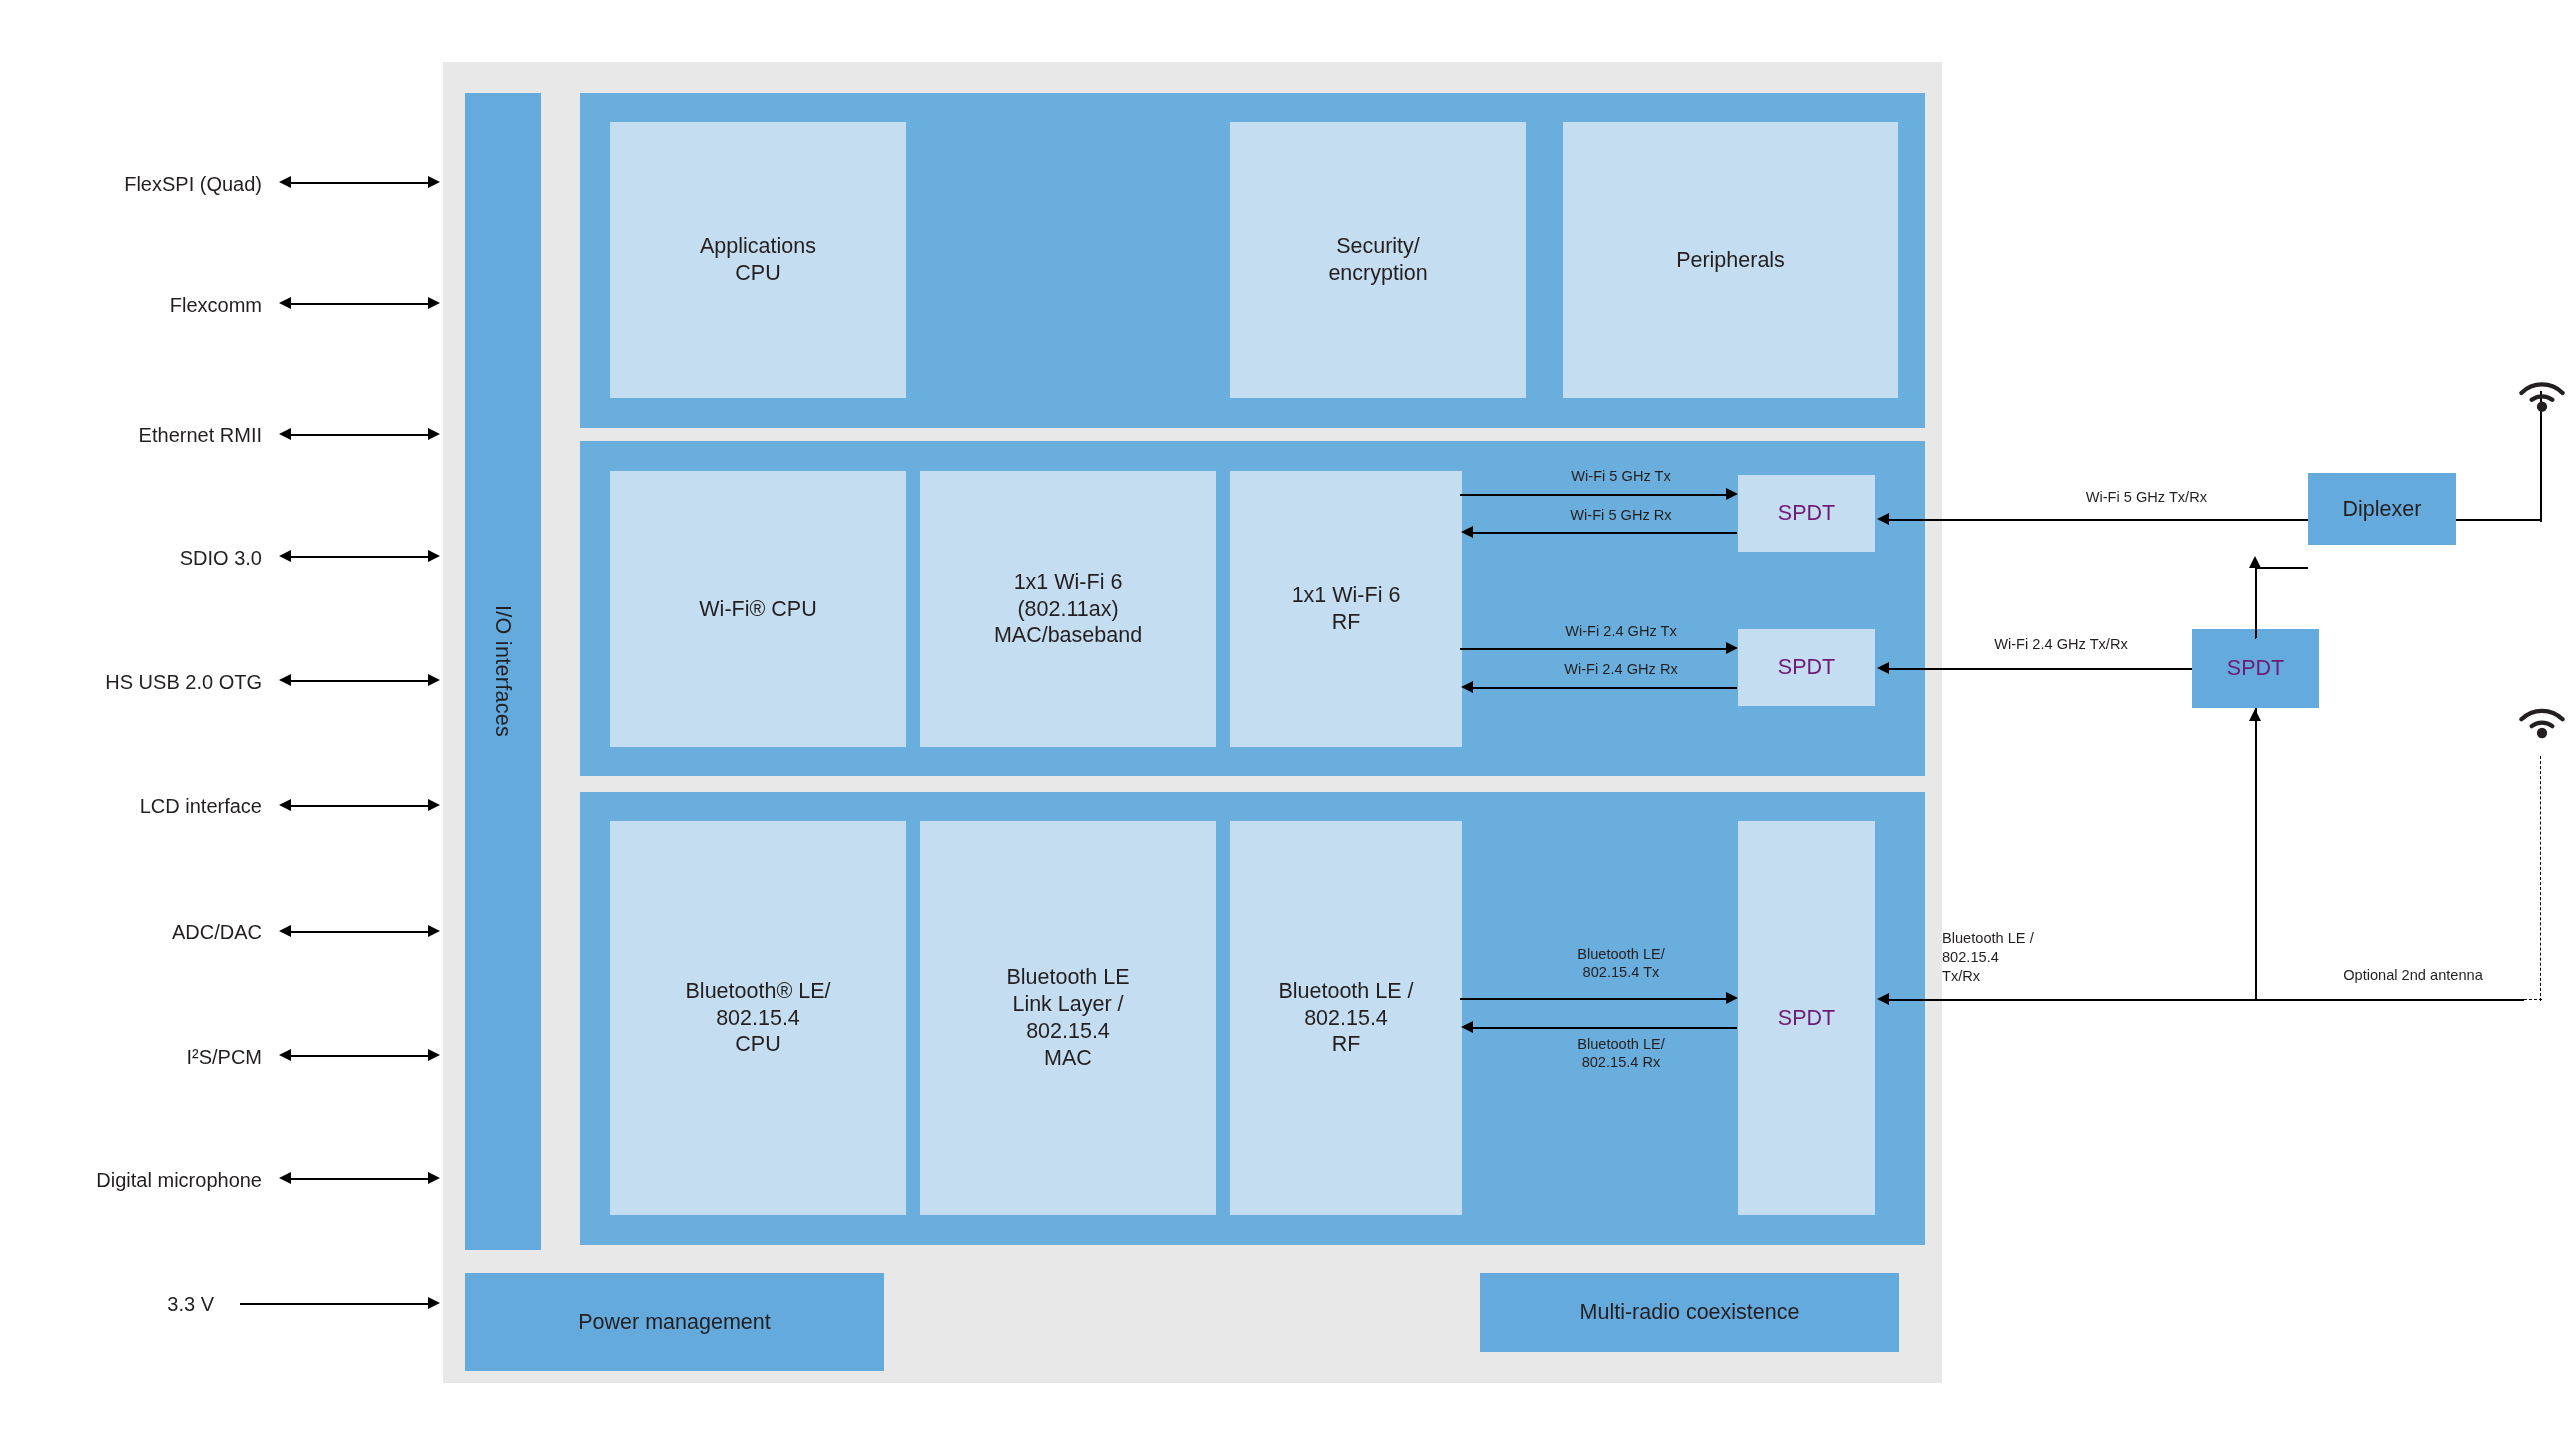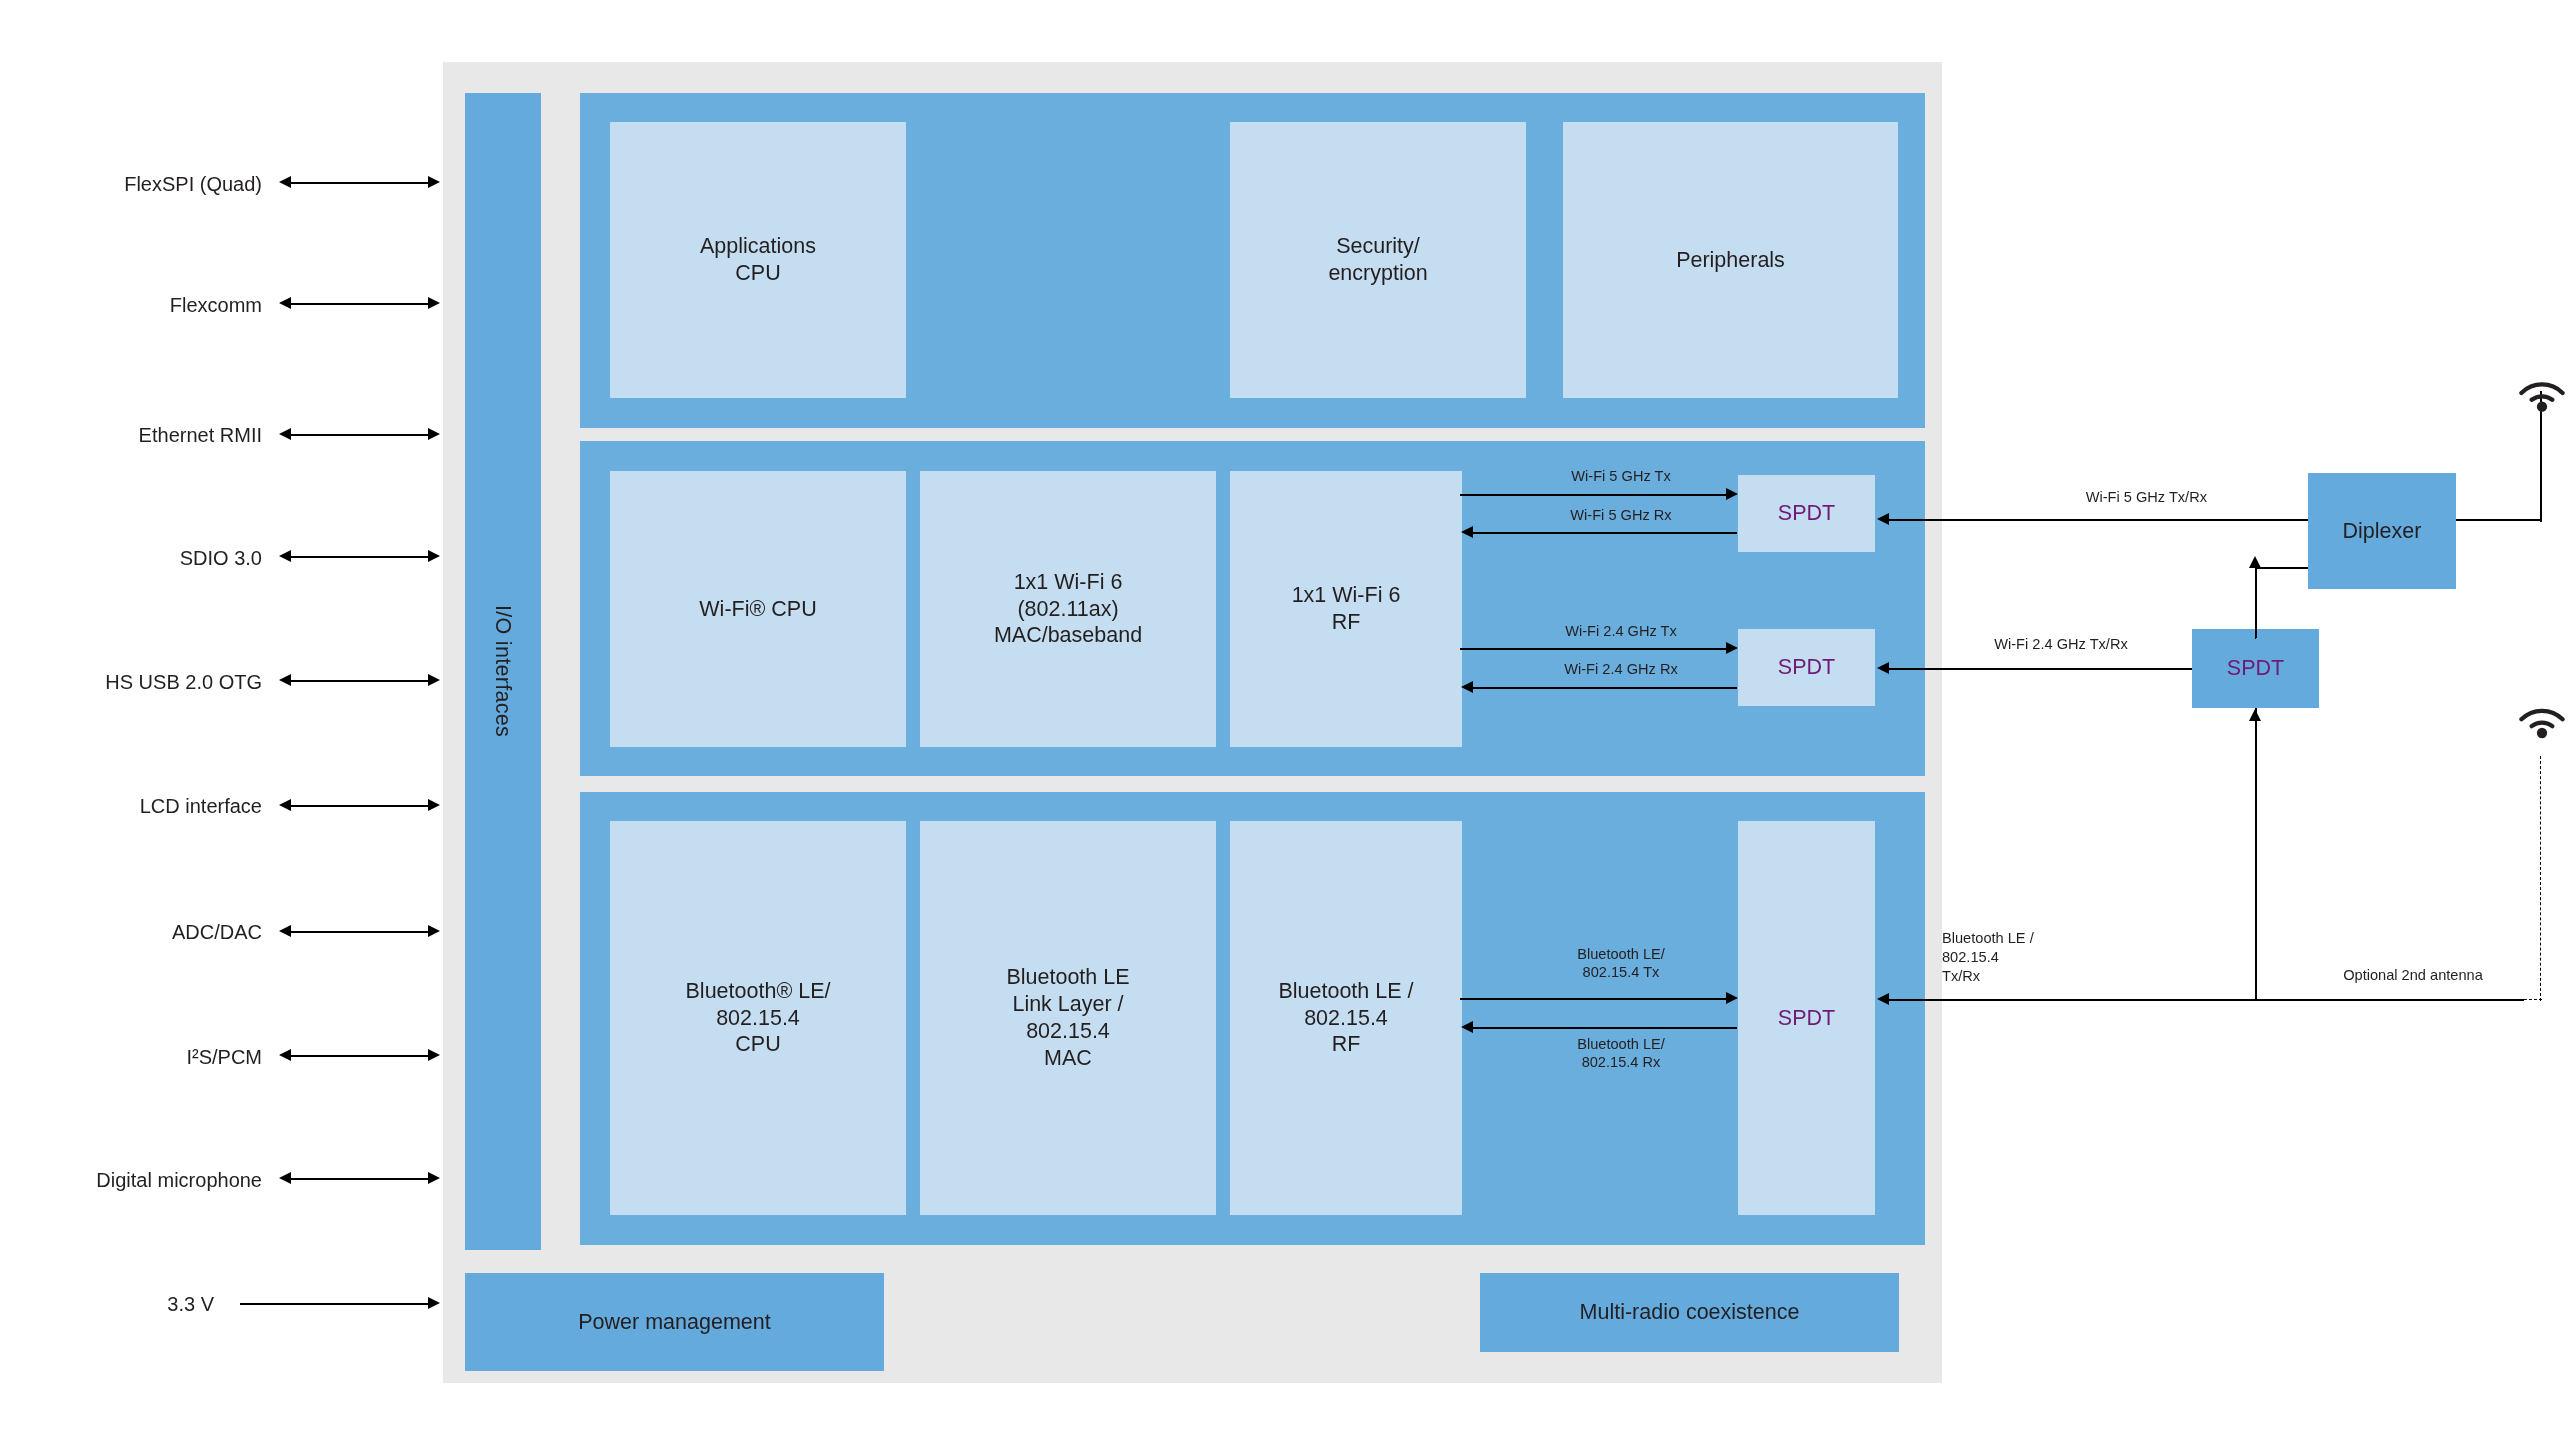--- a/index.html
+++ b/index.html
@@ -187,21 +187,21 @@
   <div class="abs arrow-r" style="left:1726px; top:992px;"></div>
 
   <div class="abs sig-text" style="left:1518px; top:1035px; width:206px; text-align:center;">Bluetooth LE/
 802.15.4 Rx</div>
   <div class="abs hline" style="left:1473px; top:1027px; width:264px;"></div>
   <div class="abs arrow-l" style="left:1461px; top:1021px;"></div>
 
   <div class="abs solid-box ctr bar-text" style="left:465px; top:1273px; width:419px; height:98px;">Power management</div>
   <div class="abs solid-box ctr bar-text" style="left:1480px; top:1273px; width:419px; height:79px;">Multi-radio coexistence</div>
 
-  <div class="abs solid-box ctr box-text" style="left:2308px; top:473px; width:148px; height:116px;">Diplexer</div>
+  <div class="abs solid-box ctr box-text" style="left:2308px; top:473px; width:148px; height:72px;">Diplexer</div>
 
   <div class="abs solid-box ctr spdt-text" style="left:2192px; top:629px; width:127px; height:79px;">SPDT</div>
 
   <div class="abs sig-text" style="left:1949px; top:488px; width:258px; text-align:right;">Wi-Fi 5 GHz Tx/Rx</div>
   <div class="abs hline" style="left:1889px; top:519px; width:419px;"></div>
   <div class="abs arrow-l" style="left:1877px; top:513px;"></div>
 
   <div class="abs sig-text" style="left:1932px; top:635px; width:258px; text-align:center;">Wi-Fi 2.4 GHz Tx/Rx</div>
   <div class="abs hline" style="left:1889px; top:668px; width:303px;"></div>
   <div class="abs arrow-l" style="left:1877px; top:662px;"></div>

